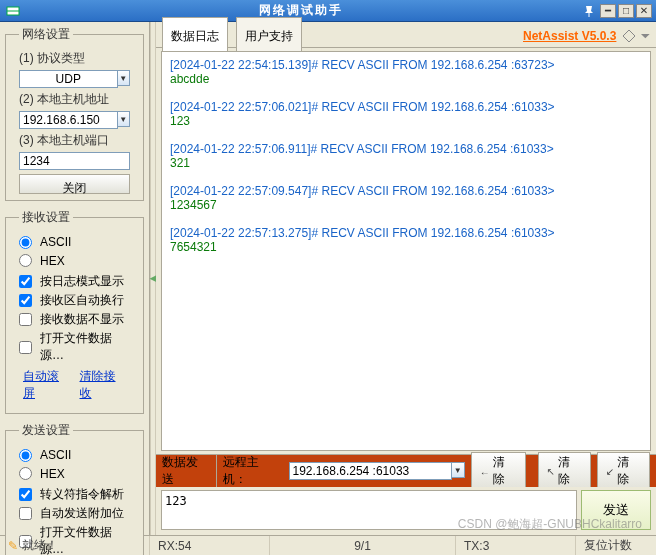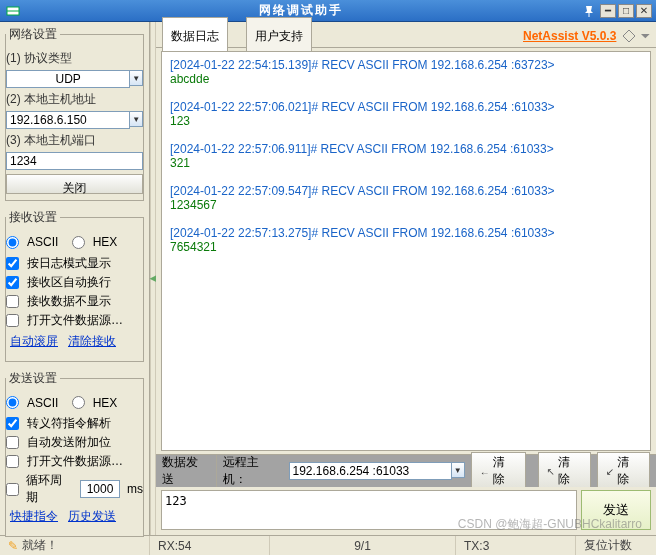--- a/index.html
+++ b/index.html
@@ -4,41 +4,41 @@
 <style>
 * { box-sizing: border-box; font-family: "Microsoft YaHei", SimSun, sans-serif; font-size: 12px; }
 body { margin: 0; background: #d4d0c8; width: 656px; height: 555px; overflow: hidden; }
 .titlebar { height: 22px; background: linear-gradient(#4a8fda,#2b6fc5); display: flex; align-items: center; color: #fff; padding: 0 4px; border-bottom: 1px solid #1a4a8a; }
 .titlebar .spacer { flex: 1; }
 .titlebar .title { font-weight: bold; letter-spacing: 2px; }
 .titlebar .icon { width: 14px; height: 14px; margin: 0 2px; display: inline-block; }
 .winbtn { width: 16px; height: 14px; background: #e8e4d8; border: 1px solid #888; margin-left: 2px; display: flex; align-items: center; justify-content: center; font-size: 10px; color: #333; }
 .main { display: flex; height: calc(100% - 22px - 20px); }
 .sidebar { width: 150px; background: #ece9d8; border-right: 1px solid #aca899; display: flex; flex-direction: column; }
-fieldset { border: 1px solid #aca899; margin: 4px 5px; padding: 4px 0 6px; background: #ece9d8; }
+fieldset { border: 1px solid #aca899; margin: 4px 5px; padding: 4px 13px 6px; background: #ece9d8; }
 fieldset legend { padding: 0 3px; color: #333; }
 .row { margin: 3px 0; }
 .label { color: #333; }
 select, input[type=text] { width: 100%; border: 1px solid #7f9db9; background: #fff; padding: 1px 3px; height: 18px; }
 .close-btn { display: flex; align-items: center; justify-content: flex-start; gap: 4px; width: 100%; height: 20px; background: linear-gradient(#fefefe,#e3e3da); border: 1px solid #aca899; margin-top: 4px; cursor: pointer; flex-direction: column; }
 .red-dot { width: 12px; height: 12px; border-radius: 50%; background: radial-gradient(circle at 30% 30%,#fff,#ff2020 40%,#a00000); box-shadow: 0 0 4px rgba(255,0,0,.7); }
 label.ck { display: flex; align-items: center; gap: 8px; margin: 2px 0; }
 input[type=checkbox],input[type=radio]{ margin: 0; }
 .links { color: #0033cc; text-decoration: underline; cursor: pointer; }
 .link-row { display: flex; gap: 10px; padding: 2px 4px 5px; }
 .content { flex: 1; display: flex; flex-direction: column; background: #ece9d8; position: relative; }
 .tabs { display: flex; align-items: center; height: 26px; padding: 2px 6px 0; border-bottom: 1px solid #aca899; }
-.tab { padding: 10px 8px; border: 1px solid #aca899; border-bottom: none; background: #f5f3eb; margin-right: 18px; cursor: pointer; }
+.tab { padding: 10px 8px; border: 1px solid #aca899; border-bottom: none; background: #f5f3eb; margin-right: 8px; cursor: pointer; }
 .tab.active { background: #fff; }
 .version-link { margin-left: auto; color: #ff6600; font-weight: bold; text-decoration: underline; cursor: pointer; }
 .diamond { width: 14px; height: 14px; margin-left: 6px; display: inline-block; }
 .log { flex: 1; background: #fff; border: 1px solid #aca899; margin: 3px 5px; padding: 6px 8px; font-family: "Courier New", monospace; font-size: 12px; overflow: auto; white-space: pre-wrap; position: relative; }
 .log .meta { color: #1a64c8; }
 .log .ascii { color: #0a7a0a; }
-.send-hdr { display: flex; align-items: center; height: 26px; gap: 6px; padding: 16px 6px; border-top: 1px solid #aca899; background: #a3a3a3; }
+.send-hdr { display: flex; align-items: center; height: 26px; gap: 6px; padding: 16px 6px; border-top: 1px solid #aca899; background: #c2410c; }
 .send-hdr .lbl { border-right: 1px solid #aca899; padding-right: 6px; }
 .remote-input { width: 160px; border: 1px solid #7f9db9; height: 18px; background: #fff; padding: 0 2px; }
 .btn { background: linear-gradient(#fefefe,#e3e3da); border: 1px solid #aca899; padding: 1px 8px; cursor: pointer; display: inline-flex; align-items: center; gap: 3px; }
 .btn .arrow { font-size: 10px; color: #444; }
 .send-area { display: flex; align-items: stretch; gap: 4px; padding: 3px 5px 5px; background: #ece9d8; }
 .send-area textarea { flex: 1; height: 40px; border: 1px solid #aca899; background: #fff; resize: none; padding: 3px; font-family: SimSun, monospace; }
 .send-btn { width: 70px; background: linear-gradient(#f9fbe8,#e6f0c8); border: 1px solid #9dbb72; cursor: pointer; font-size: 13px; }
 .statusbar { height: 20px; background: #ece9d8; border-top: 1px solid #aca899; display: flex; align-items: center; font-size: 11px; color: #444; }
 .sb-cell { padding: 0 8px; border-right: 1px solid #cfcab8; height: 100%; display: flex; align-items: center; }
 .ready-icon { color: #f0a020; margin-right: 4px; }

